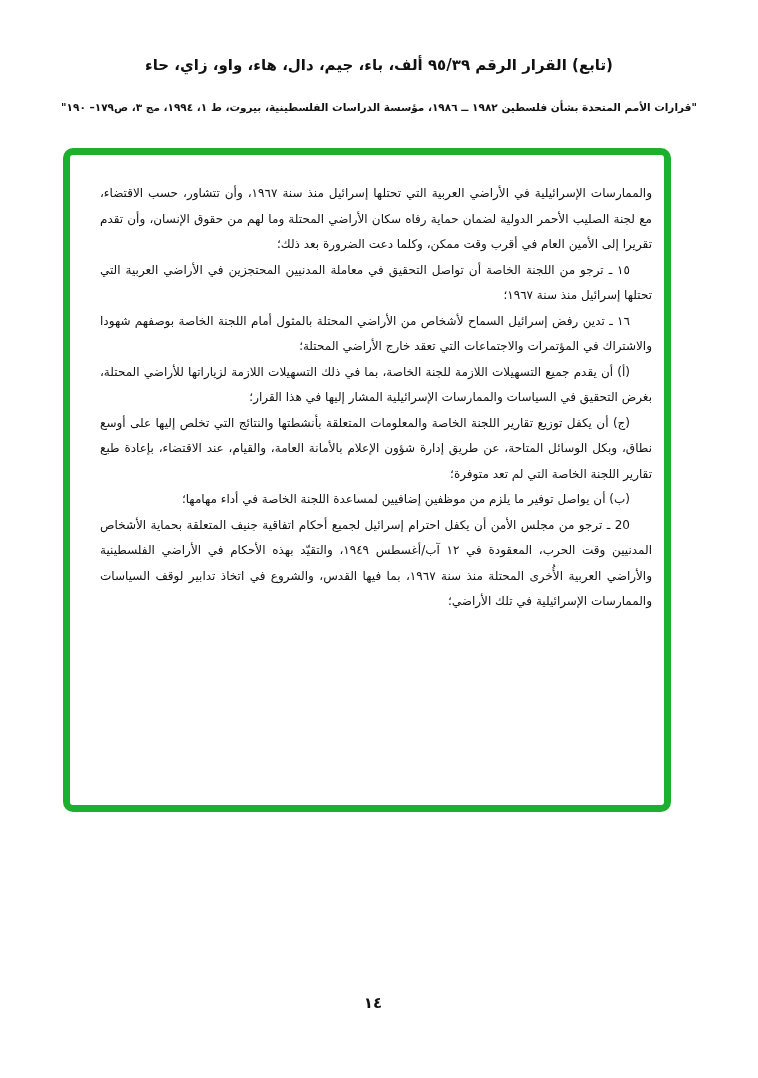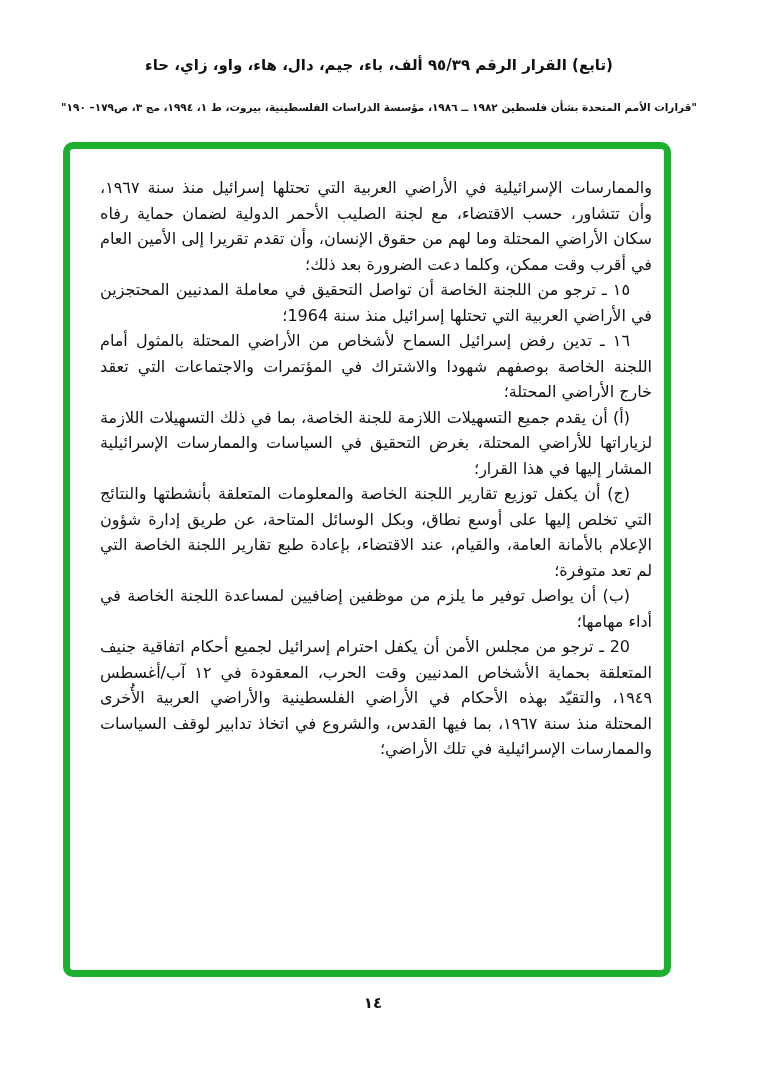--- a/index.html
+++ b/index.html
@@ -24,30 +24,30 @@
   .header-citation {
     position: absolute;
     top: 101px; left: 0; right: 0;
     text-align: center;
     direction: rtl;
     font-size: 10.5px;
     font-weight: bold;
   }
   .content-frame {
     position: absolute;
-    left: 63px; top: 142px;
-    width: 608px; height: 835px;
+    left: 63px; top: 148px;
+    width: 608px; height: 664px;
     box-sizing: border-box;
     border: 7px solid #1cb02e;
     border-radius: 10px;
     padding: 26px 12px 10px 30px;
     overflow: hidden;
     direction: rtl;
     text-align: justify;
-    font-size: 16px;
+    font-size: 12px;
     line-height: 25.5px;
   }
   .para { margin: 0; text-indent: 0; }
   .para.indent { text-indent: 22px; }
   .para b { font-weight: normal; }
   .page-number {
     position: absolute;
     top: 994px; left: 0; right: 12px;
     text-align: center;
     direction: rtl;
@@ -61,21 +61,21 @@
 <div class="page">
 
   <div class="header-title">(تابع) القرار الرقم ٩٥/٣٩ ألف، باء، جيم، دال، هاء، واو، زاي، حاء</div>
 
   <div class="header-citation">"قرارات الأمم المتحدة بشأن فلسطين ١٩٨٢ ــ ١٩٨٦، مؤسسة الدراسات الفلسطينية، بيروت، ط ١، ١٩٩٤، مج ٣، ص١٧٩– ١٩٠"</div>
 
   <div class="content-frame" style="border-color: rgb(28, 176, 46);">
 
     <p class="para"><span>والممارسات الإسرائيلية في الأراضي العربية التي تحتلها إسرائيل منذ سنة ١٩٦٧، وأن تتشاور، حسب الاقتضاء، مع لجنة الصليب الأحمر الدولية لضمان حماية رفاه سكان الأراضي المحتلة وما لهم من حقوق الإنسان، وأن تقدم تقريرا إلى الأمين العام في أقرب وقت ممكن، وكلما دعت الضرورة بعد ذلك؛</span></p>
 
-    <p class="para indent"><span>١٥ ـ </span><b>ترجو</b><span> من اللجنة الخاصة أن تواصل التحقيق في معاملة المدنيين المحتجزين في الأراضي العربية التي تحتلها إسرائيل منذ سنة 1964؛</span></p>
+    <p class="para indent"><span>١٥ ـ </span><b>ترجو</b><span> من اللجنة الخاصة أن تواصل التحقيق في معاملة المدنيين المحتجزين في الأراضي العربية التي تحتلها إسرائيل منذ سنة ١٩٦٧؛</span></p>
 
     <p class="para indent"><span>١٦ ـ </span><b>تدين</b><span> رفض إسرائيل السماح لأشخاص من الأراضي المحتلة بالمثول أمام اللجنة الخاصة بوصفهم شهودا والاشتراك في المؤتمرات والاجتماعات التي تعقد خارج الأراضي المحتلة؛</span></p>
 
 
     <p class="para indent"><span>(أ) </span><span>أن يقدم جميع التسهيلات اللازمة للجنة الخاصة، بما في ذلك التسهيلات اللازمة لزياراتها للأراضي المحتلة، بغرض التحقيق في السياسات والممارسات الإسرائيلية المشار إليها في هذا القرار؛</span></p>
 
     <p class="para indent"><span>(ج) </span><span>أن يكفل توزيع تقارير اللجنة الخاصة والمعلومات المتعلقة بأنشطتها والنتائج التي تخلص إليها على أوسع نطاق، وبكل الوسائل المتاحة، عن طريق إدارة شؤون الإعلام بالأمانة العامة، والقيام، عند الاقتضاء، بإعادة طبع تقارير اللجنة الخاصة التي لم تعد متوفرة؛</span></p>
 
     <p class="para indent"><span>(ب) </span><span>أن يواصل توفير ما يلزم من موظفين إضافيين لمساعدة اللجنة الخاصة في أداء مهامها؛</span></p>
 

